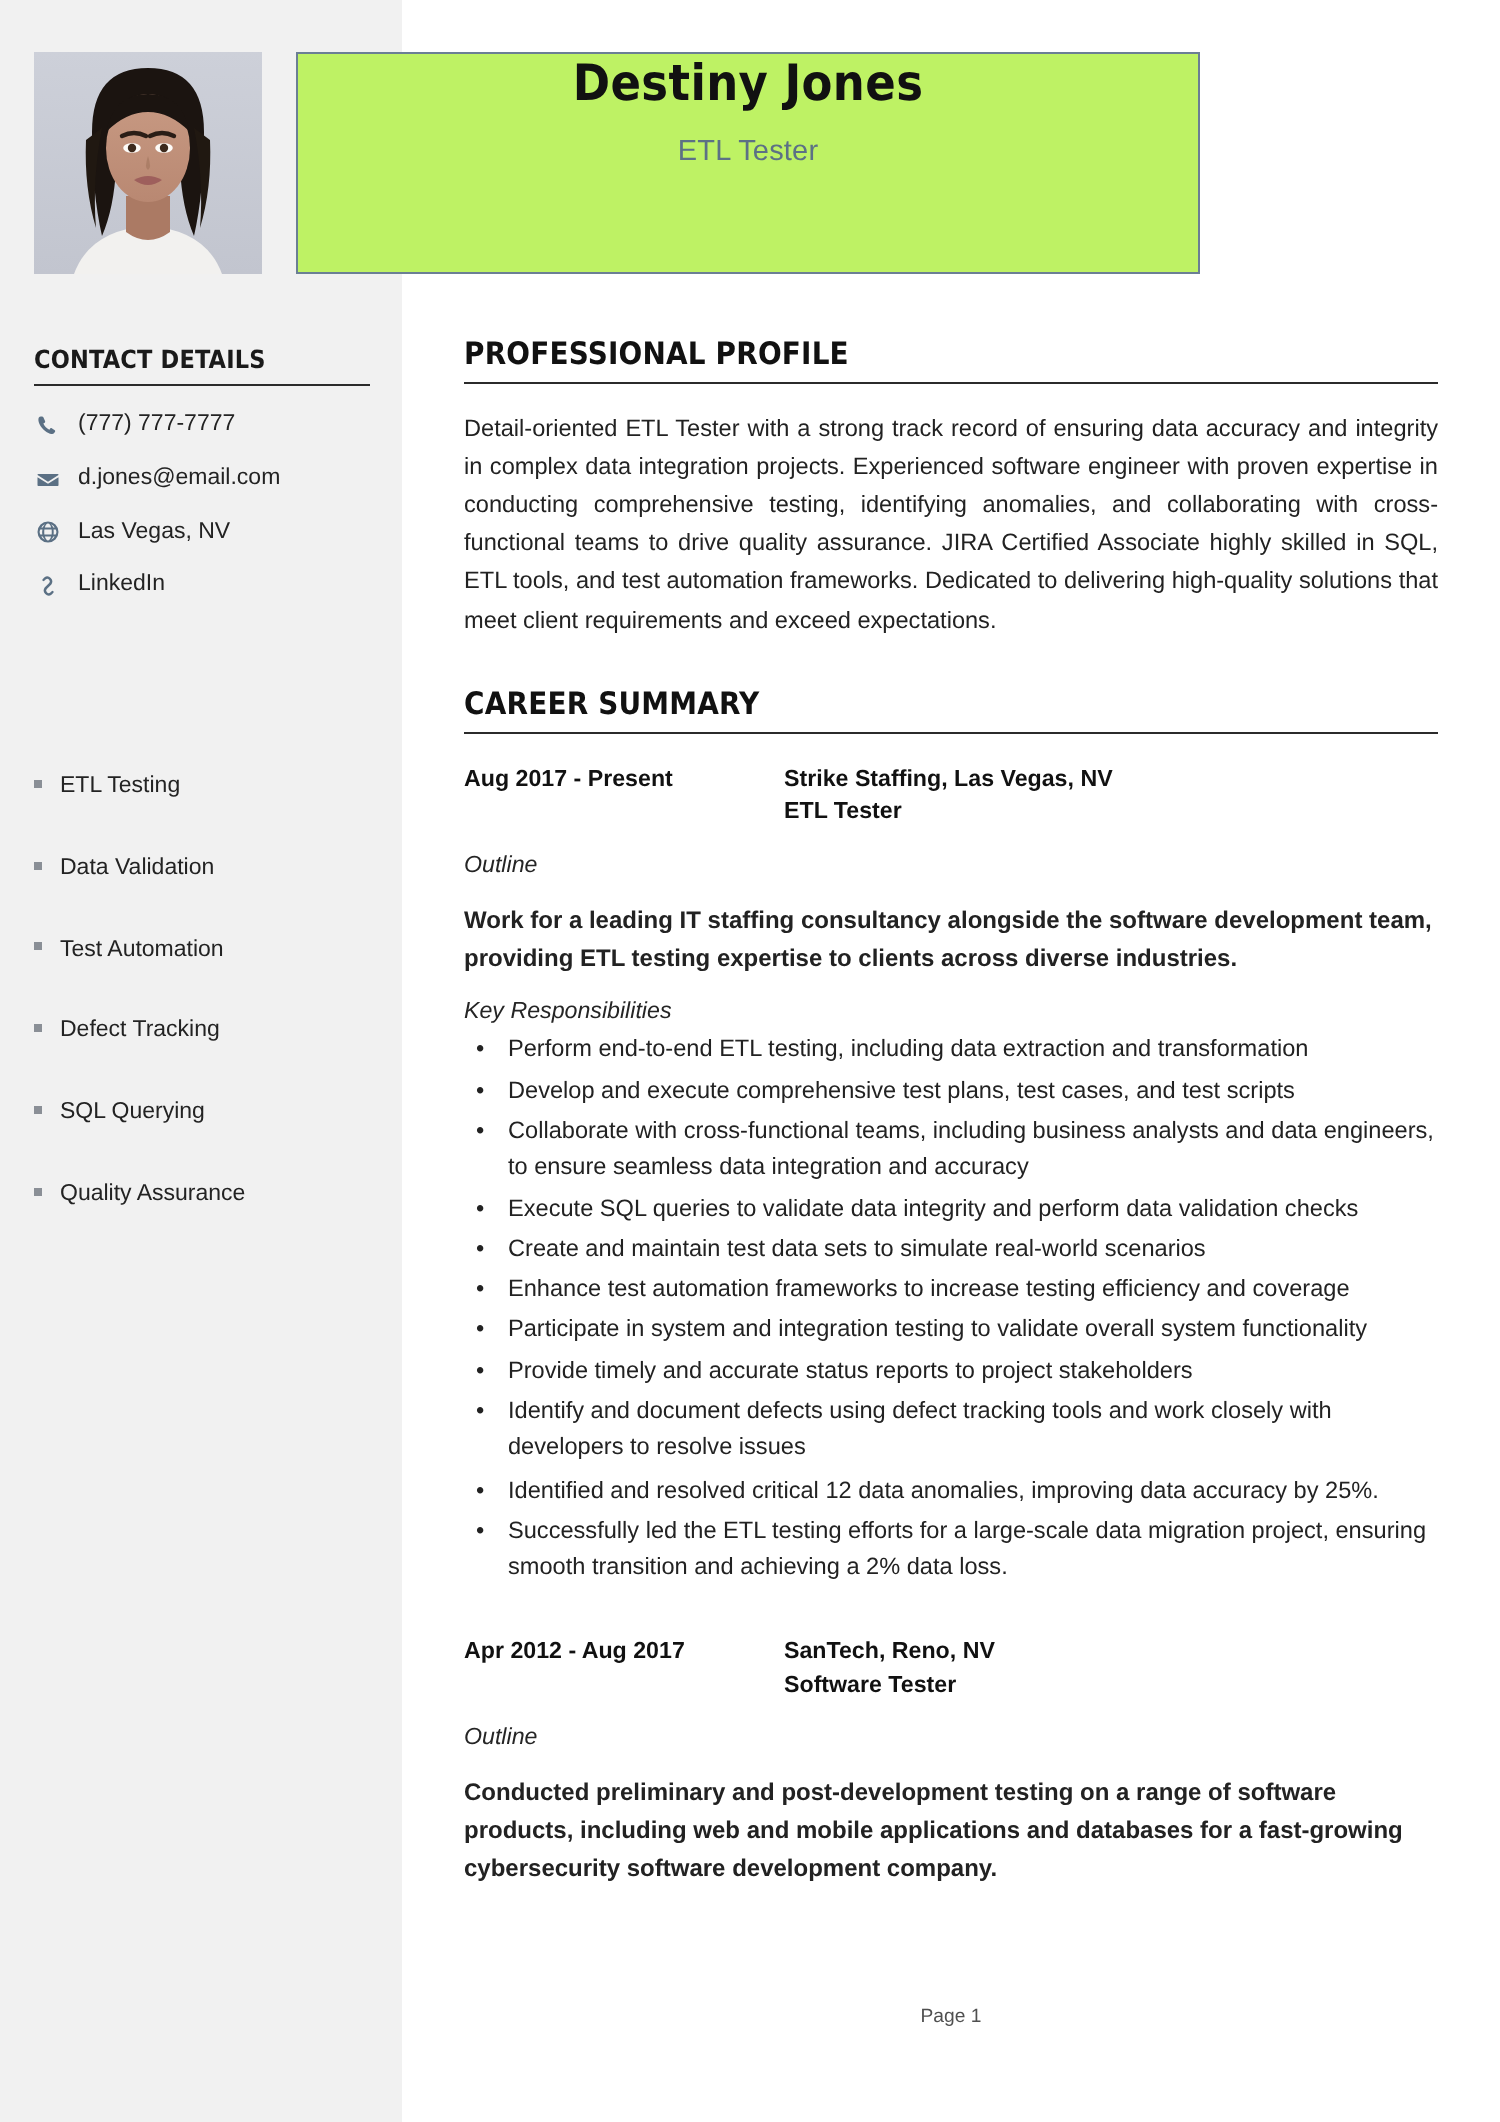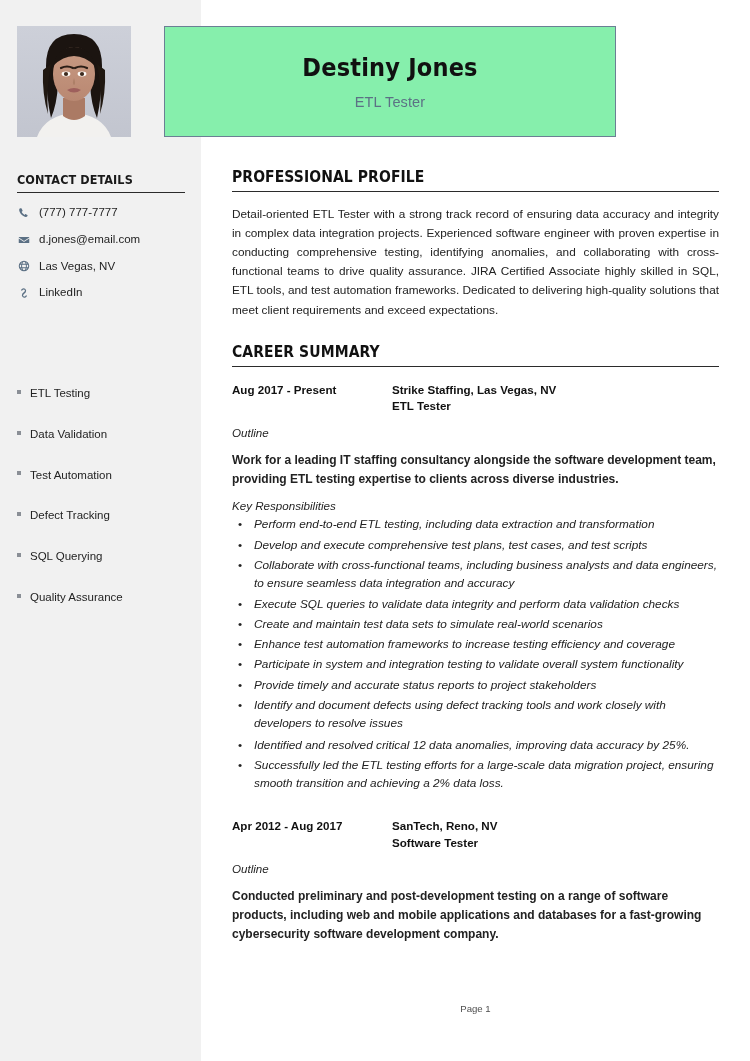--- a/index.html
+++ b/index.html
@@ -87,26 +87,25 @@
     position: relative;
     top: -2px;
   }
 
   
   .header-box {
     position: absolute;
     left: 148px; top: 26px;
     width: 452px; height: 111px;
     border: 1.3px solid #6b7f94;
-    background: #86efac;
+    background: #bef264;
     display: flex;
     flex-direction: column;
     align-items: center;
-    justify-content: center;
-    margin-left: 16px;
+    justify-content: flex-start;
   }
   .cand-name {
     font-family: "DejaVu Sans Condensed", "Liberation Sans Narrow", "Liberation Sans", sans-serif;
     font-weight: bold;
     font-size: 25px;
     color: #111111;
     letter-spacing: 0.2px;
     margin-bottom: 12px;
   }
   .cand-title {
@@ -185,21 +184,21 @@
     color: #222222;
     margin-top: 2px;
   }
   .b-dot {
     width: 22px;
     flex: 0 0 22px;
     text-align: left;
     padding-left: 6px;
     color: #222222;
   }
-  .b-text { flex: 1 1 auto; font-style: italic; }
+  .b-text { flex: 1 1 auto; }
 
   .footer {
     position: absolute;
     left: 232px;
     top: 1003px;
     width: 487px;
     text-align: center;
     font-size: 9.6px;
     color: #4f4f4f;
   }

